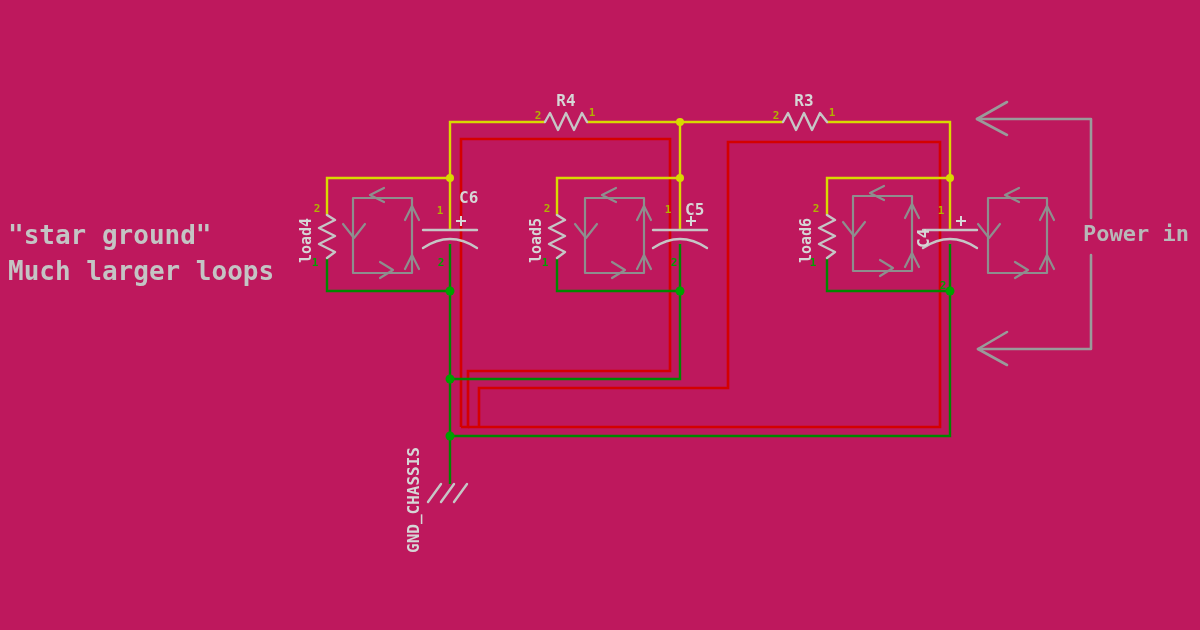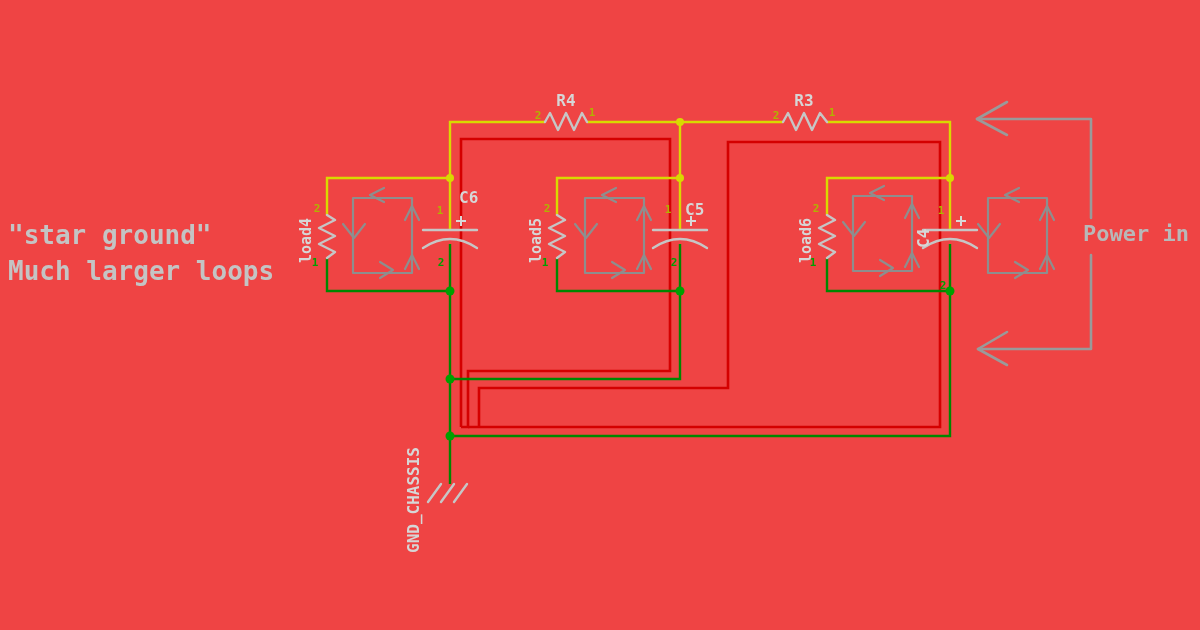--- a/index.html
+++ b/index.html
@@ -1,16 +1,16 @@
 <!DOCTYPE html>
 <html><head>
 <meta charset="utf-8">
 <style>
   html,body{margin:0;padding:0;background:#000;}
-  .stage{position:relative;width:1200px;height:630px;background:#ef4444;overflow:hidden;}
+  .stage{position:relative;width:1200px;height:630px;background:#be185d;overflow:hidden;}
   svg{display:block;}
   
   .w-y{stroke:#d9d900;stroke-width:2.4;fill:none;}
   .w-g{stroke:#008700;stroke-width:2.4;fill:none;}
   .w-r{stroke:#d40000;stroke-width:2.6;fill:none;}
   .dot-y{fill:#d9d900;}
   .dot-g{fill:#00a000;}
   
   .sym{stroke:#8e8e8e;stroke-width:2.2;fill:none;stroke-linecap:round;stroke-linejoin:round;}
   .arrow{stroke:#9a9a9a;stroke-width:2.6;fill:none;stroke-linecap:round;stroke-linejoin:round;}

